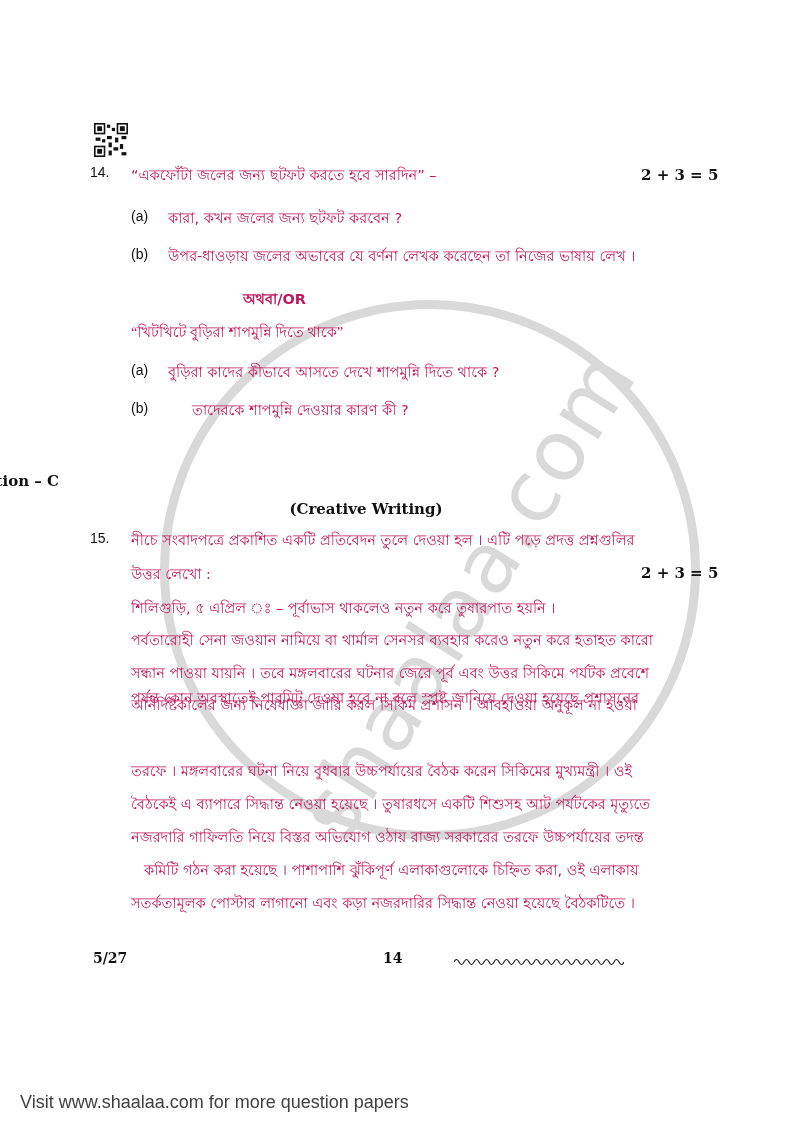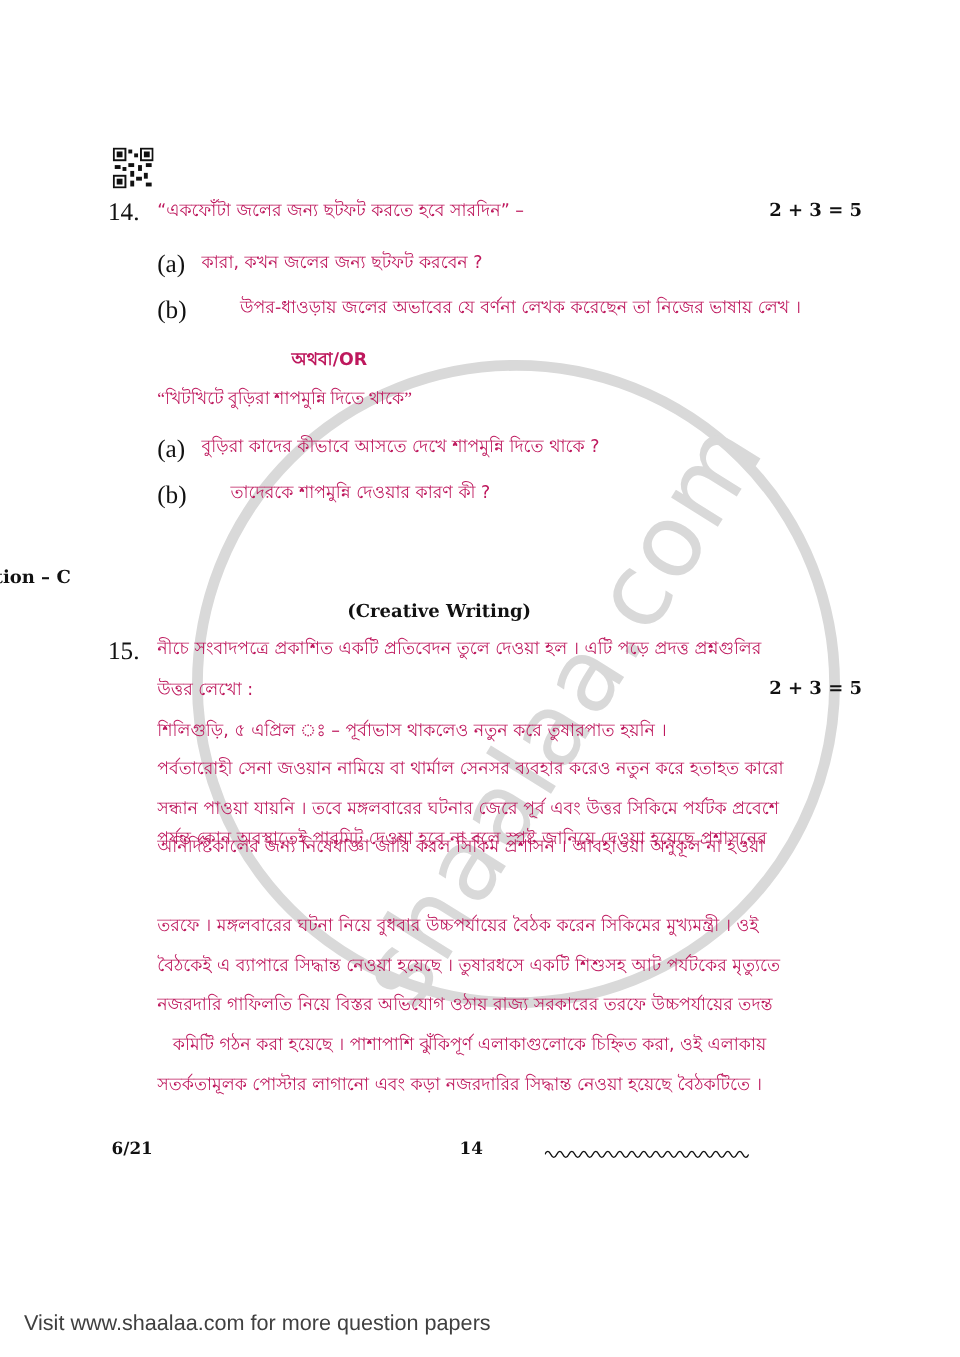--- a/index.html
+++ b/index.html
@@ -2,21 +2,21 @@
 <html><head>
 <meta charset="utf-8">
 <style>
   html, body { margin:0; padding:0; }
   body {
     width:800px; height:1131px; background:#ffffff; position:relative; overflow:hidden;
     font-family: "DejaVu Serif", serif; color:#111;
   }
   .abs { position:absolute; }
   .bn { font-family: "DejaVu Sans", sans-serif; font-size:14.5px; color:#be185d; white-space:nowrap; }
-  .num { font-family: Liberation Serif, serif; font-size:21px; }
+  .num { font-family: Liberation Sans, sans-serif; font-size:14px; }
   .bold { font-weight:bold; }
   .marks { font-family: "DejaVu Serif", serif; font-weight:bold; font-size:15px; }
   .watermark-circle {
     position:absolute; left:160px; top:300px; width:540px; height:540px;
     border:9px solid #d9d9d9; border-radius:50%; box-sizing:border-box;
   }
   .watermark-text {
     position:absolute; left:190px; top:545px; font-family:"DejaVu Sans", sans-serif;
     font-size:84px; color:#d9d9d9; transform:rotate(-58deg); transform-origin:center;
     white-space:nowrap; letter-spacing:2px;
@@ -57,21 +57,21 @@
 </svg>
 
 <div class="abs num" style="left:90px; top:164px;">14.</div>
 <div class="abs bn" style="left:131px; top:164px;">“একফোঁটা জলের জন্য ছটফট করতে হবে সারদিন” –</div>
 <div class="abs marks" style="left:641px; top:166px;">2 + 3 = 5</div>
 
 <div class="abs num" style="left:131px; top:208px;">(a)</div>
 <div class="abs bn" style="left:168px; top:207px;">কারা, কখন জলের জন্য ছটফট করবেন ?</div>
 
 <div class="abs num" style="left:131px; top:246px;">(b)</div>
-<div class="abs bn" style="left:168px; top:245px;margin-left:32px;">উপর-ধাওড়ায় জলের অভাবের যে বর্ণনা লেখক করেছেন তা নিজের ভাষায় লেখ ।</div>
+<div class="abs bn" style="left:168px; top:245px;">উপর-ধাওড়ায় জলের অভাবের যে বর্ণনা লেখক করেছেন তা নিজের ভাষায় লেখ ।</div>
 
 <div class="abs bn bold" style="left:243px; top:288px;">অথবা/OR</div>
 
 <div class="abs bn" style="left:131px; top:321px;font-family:Liberation Serif, serif;">“খিটখিটে বুড়িরা শাপমুন্নি দিতে থাকে”</div>
 
 <div class="abs num" style="left:131px; top:362px;">(a)</div>
 <div class="abs bn" style="left:168px; top:361px;">বুড়িরা কাদের কীভাবে আসতে দেখে শাপমুন্নি দিতে থাকে ?</div>
 
 <div class="abs num" style="left:131px; top:400px;">(b)</div>
 <div class="abs bn" style="left:168px; top:399px;margin-left:24px;">তাদেরকে শাপমুন্নি দেওয়ার কারণ কী ?</div>
@@ -93,19 +93,19 @@
 <div class="abs bn" style="left:131px; top:629px;">পর্বতারোহী সেনা জওয়ান নামিয়ে বা থার্মাল সেনসর ব্যবহার করেও নতুন করে হতাহত কারো</div>
 <div class="abs bn" style="left:131px; top:662px;">সন্ধান পাওয়া যায়নি । তবে মঙ্গলবারের ঘটনার জেরে পূর্ব এবং উত্তর সিকিমে পর্যটক প্রবেশে</div>
 <div class="abs bn" style="left:131px; top:694px;">অনির্দিষ্টকালের জন্য নিষেধাজ্ঞা জারি করল সিকিম প্রশাসন । আবহাওয়া অনুকূল না হওয়া</div>
 <div class="abs bn" style="left:131px; top:687px;">পর্যন্ত কোন অবস্থাতেই পারমিট দেওয়া হবে না বলে স্পষ্ট জানিয়ে দেওয়া হয়েছে প্রশাসনের</div>
 <div class="abs bn" style="left:131px; top:760px;">তরফে । মঙ্গলবারের ঘটনা নিয়ে বুধবার উচ্চপর্যায়ের বৈঠক করেন সিকিমের মুখ্যমন্ত্রী । ওই</div>
 <div class="abs bn" style="left:131px; top:793px;">বৈঠকেই এ ব্যাপারে সিদ্ধান্ত নেওয়া হয়েছে । তুষারধসে একটি শিশুসহ আট পর্যটকের মৃত্যুতে</div>
 <div class="abs bn" style="left:131px; top:826px;">নজরদারি গাফিলতি নিয়ে বিস্তর অভিযোগ ওঠায় রাজ্য সরকারের তরফে উচ্চপর্যায়ের তদন্ত</div>
 <div class="abs bn" style="left:144px; top:859px;">কমিটি গঠন করা হয়েছে । পাশাপাশি ঝুঁকিপূর্ণ এলাকাগুলোকে চিহ্নিত করা, ওই এলাকায়</div>
 <div class="abs bn" style="left:131px; top:892px;">সতর্কতামূলক পোস্টার লাগানো এবং কড়া নজরদারির সিদ্ধান্ত নেওয়া হয়েছে বৈঠকটিতে ।</div>
 
-<div class="abs bold" style="left:93px; top:950px; font-size:14px;">6/21</div>
+<div class="abs bold" style="left:93px; top:950px; font-size:14px;">5/27</div>
 <div class="abs bold" style="left:383px; top:950px; font-size:14px;">14</div>
 <svg class="wavy" width="170" height="14" viewBox="0 0 170 14">
   <path d="M0 7 q2.5 -5 5 0 t5 0 t5 0 t5 0 t5 0 t5 0 t5 0 t5 0 t5 0 t5 0 t5 0 t5 0 t5 0 t5 0 t5 0 t5 0 t5 0 t5 0 t5 0 t5 0 t5 0 t5 0 t5 0 t5 0 t5 0 t5 0 t5 0 t5 0 t5 0 t5 0 t5 0 t5 0 t5 0 t5 0" fill="none" stroke="#111" stroke-width="1.1"></path>
 </svg>
 
 <div class="footer">Visit www.shaalaa.com for more question papers</div>
 
 </body></html>

